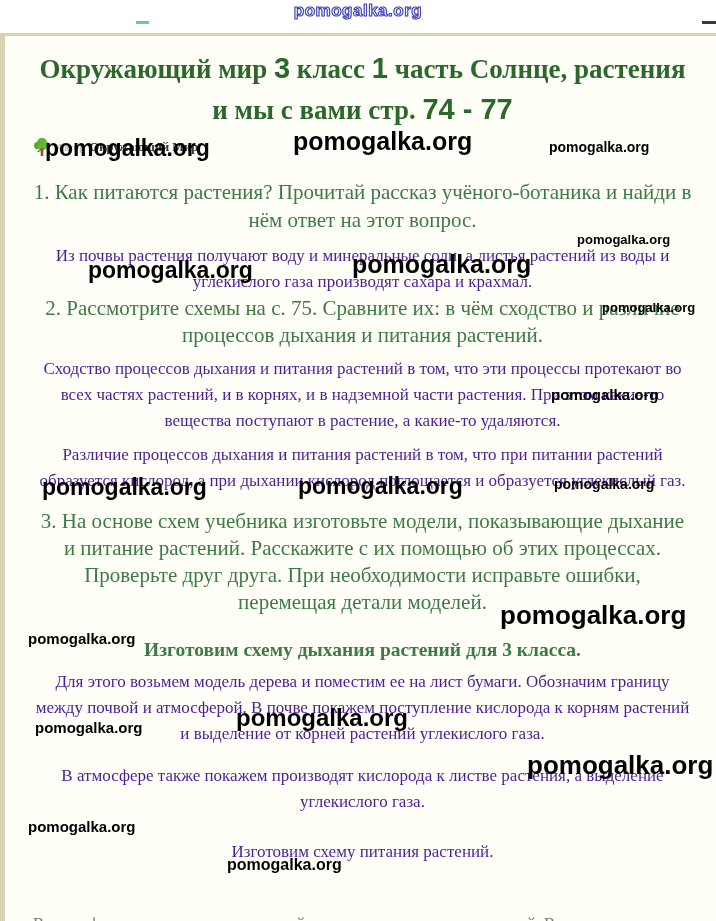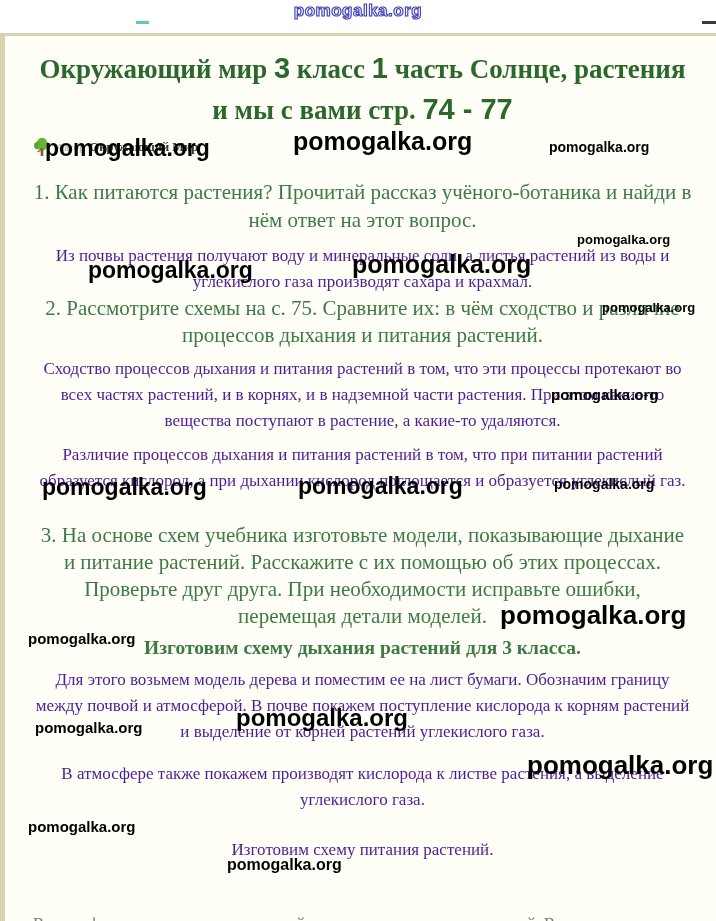--- a/index.html
+++ b/index.html
@@ -37,33 +37,33 @@
   .author-row { margin-top:7px; display:flex; align-items:center; gap:5px; height:20px; }
   .tree-icon { width:18px; height:20px; flex:0 0 auto; }
   .author-label { font-size:11px; color:#b3b3b3; }
   .author-name { font-size:12.5px; color:#333333; font-weight:700; }
 
   .q-heading {
     color:#3c7a46; font-weight:400; font-size:21px; line-height:1.3;
   }
   .h-q1 { margin-top:22px; }
   .h-q2 { }
-  .h-q3 { margin-top:28px; }
+  .h-q3 { margin-top:14px; }
 
   .body-p { color:#4c1d95; font-size:17px; line-height:26px; }
   .p1 { margin-top:9px; }
   .p2 { margin-top:6px; }
   .p3 { margin-top:8px; }
   .p4 { margin-top:6px; }
   .p5 { margin-top:16px; }
   .p-label { margin-top:24px; }
   .p7 { margin-top:12px; }
 
   .subheading {
-    margin-top:4px; color:#3c7a46; font-weight:700; font-size:19.5px; line-height:26px;
+    margin-top:20px; color:#3c7a46; font-weight:700; font-size:19.5px; line-height:26px;
   }
 
   .bottom-partial {
     position:absolute; left:33px; top:914px; white-space:nowrap;
     color:#4a4a4a; opacity:.75; font-size:16.5px;
   }
 
   
   .wm-layer { position:absolute; left:0; top:0; width:716px; height:921px; pointer-events:none; }
   .wm {

